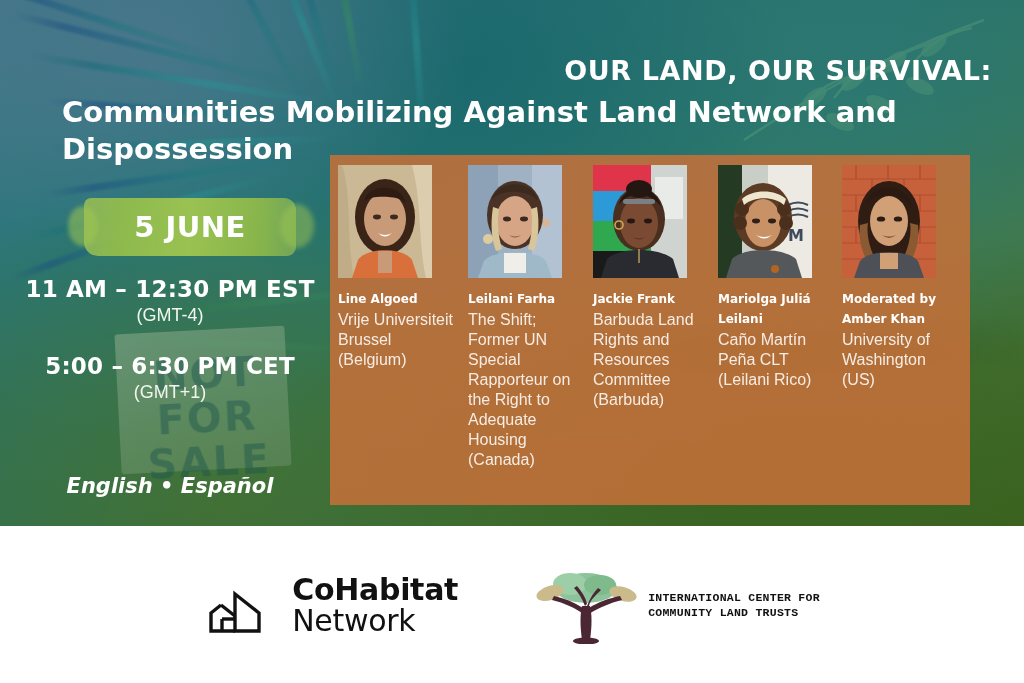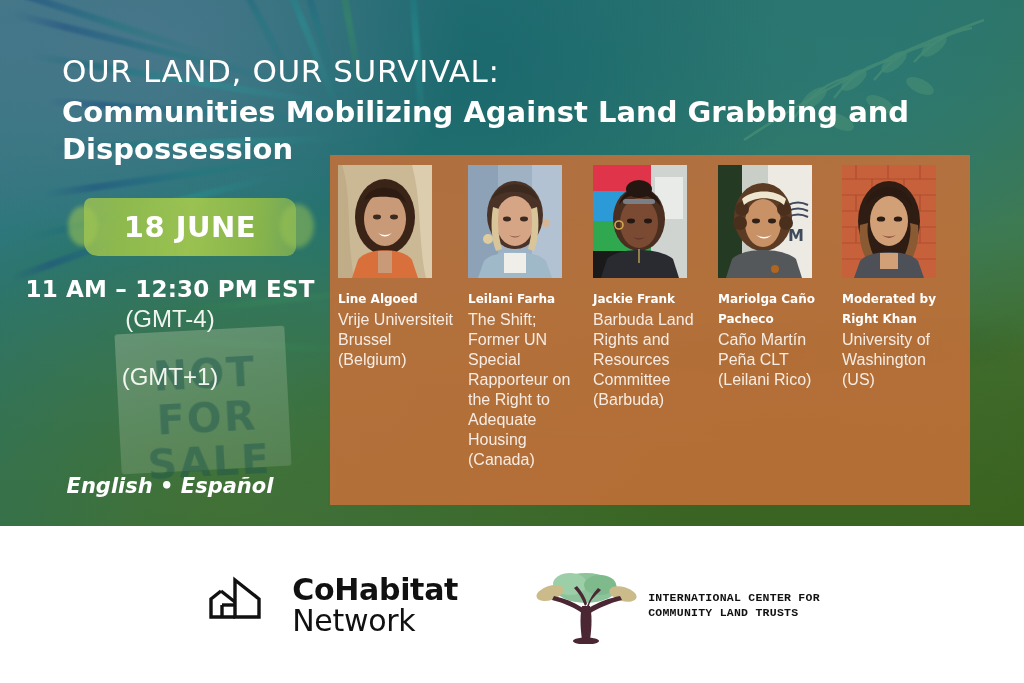--- a/index.html
+++ b/index.html
@@ -55,22 +55,23 @@
   }
   .darkveil{
     position:absolute;inset:0;
     background:linear-gradient(180deg,rgba(10,40,55,.10) 0%,rgba(10,45,30,.06) 45%,rgba(20,55,15,.16) 100%);
   }
 
   
   .headline{position:absolute;left:62px;top:54px;width:930px;color:#fff;z-index:6;}
   .title-main{
     font-family:"DejaVu Sans", sans-serif;
-    font-weight:400;font-size:31px;letter-spacing:.6px;line-height:34px;
+    font-weight:700;font-size:27px;letter-spacing:.6px;line-height:34px;
     text-transform:uppercase;
+    text-align:right;
   }
   .title-sub{
     font-family:"DejaVu Sans", sans-serif;
     font-weight:700;font-size:29px;line-height:37px;margin-top:6px;
     max-width:920px;
   }
 
   
   .date-wrap{position:absolute;left:84px;top:198px;z-index:6;}
   .brush{
@@ -90,21 +91,21 @@
   .date-text{
     position:absolute;left:0;top:0;width:212px;height:58px;
     display:flex;align-items:center;justify-content:center;
     font-family:"DejaVu Sans", sans-serif;font-weight:700;font-size:29px;
     color:#fff;letter-spacing:.5px;z-index:2;
   }
 
   
   .times{position:absolute;left:20px;top:276px;width:300px;text-align:center;color:#fff;z-index:6;}
   .t-main{font-family:"DejaVu Sans", sans-serif;font-weight:700;font-size:23px;letter-spacing:.2px;}
-  .t-sub{font-family:"Liberation Sans", sans-serif;font-weight:400;font-size:24px;margin-top:3px;color:#f1f5ef;}
+  .t-sub{font-family:"Liberation Sans", sans-serif;font-weight:400;font-size:18px;margin-top:3px;color:#f1f5ef;}
   .t-gap{height:27px;}
   .langs{
     position:absolute;left:20px;top:474px;width:300px;text-align:center;
     font-family:"DejaVu Sans", sans-serif;font-weight:700;font-style:italic;
     font-size:21px;color:#fff;z-index:6;
   }
 
   
   .panel{
     position:absolute;left:330px;top:155px;width:640px;height:350px;
@@ -134,21 +135,21 @@
     font-family:"Liberation Sans", sans-serif;font-weight:400;font-size:16px;line-height:20px;
     color:#f6ece4;
   }
 
   
   .footer{position:absolute;left:0;top:526px;width:1024px;height:157px;background:#fff;}
   .logos{
     position:absolute;left:0;top:0;width:1024px;height:157px;
     display:flex;align-items:center;justify-content:center;gap:72px;
   }
-  .cohab{display:flex;align-items:flex-start;gap:26px;}
+  .cohab{display:flex;align-items:flex-end;gap:26px;}
   .cohab-mark{width:62px;height:48px;}
   .cohab-text{
     font-family:"DejaVu Sans", sans-serif;font-weight:700;
     font-size:30px;line-height:31px;color:#111;letter-spacing:-.3px;
   }
   .cohab-text .l2{font-weight:400;}
   .iclt{display:flex;align-items:center;gap:6px;}
   .iclt-mark{width:112px;height:78px;}
   .iclt-text{
     font-family:Liberation Mono, monospace;font-weight:700;
@@ -203,32 +204,33 @@
         <ellipse cx="186" cy="96" rx="15" ry="7" transform="rotate(26 186 96)"></ellipse>
       </g>
     </svg>
 
     <div class="shadowband"></div>
     <div class="darkveil"></div>
   </div>
 
   <div class="headline">
     <div class="title-main">OUR LAND, OUR SURVIVAL:</div>
-    <div class="title-sub">Communities Mobilizing Against Land Grabbing and Dispossession</div>
+    <div class="title-sub">Communities Mobilizing Against Land Network and Dispossession</div>
   </div>
 
   <div class="date-wrap">
     <div class="brush"></div>
-    <div class="date-text">18 JUNE</div>
+    <div class="date-text">5 JUNE</div>
   </div>
 
   <div class="times">
     <div class="t-main">11 AM – 12:30 PM EST</div>
     <div class="t-sub">(GMT-4)</div>
     <div class="t-gap"></div>
+    <div class="t-main">5:00 – 6:30 PM CET</div>
     <div class="t-sub">(GMT+1)</div>
   </div>
 
   <div class="langs">English • Español</div>
 
   <div class="panel"></div>
 
   <div class="speakers">
 
     <div class="sp">
@@ -325,21 +327,21 @@
           <circle cx="22" cy="58" r="7" fill="#4b2f1d"></circle>
           <circle cx="68" cy="58" r="7" fill="#4b2f1d"></circle>
           <path d="M24 34 C 34 24, 58 24, 68 34 L66 40 C 56 31, 36 31, 26 40z" fill="#efe6cf"></path>
           <ellipse cx="38" cy="56" rx="4" ry="2.4" fill="#2f2018"></ellipse>
           <ellipse cx="54" cy="56" rx="4" ry="2.4" fill="#2f2018"></ellipse>
           <path d="M38 70 q8 7 16 0 q-8 4 -16 0z" fill="#ffffff"></path>
           <path d="M14 94 C 26 82, 64 82, 78 94 L84 113 L8 113z" fill="#55585a"></path>
           <circle cx="57" cy="104" r="4" fill="#b2651e"></circle>
         </svg>
       </div>
-      <div class="sp-name">Mariolga Caño Pacheco</div>
+      <div class="sp-name">Mariolga Juliá Leilani</div>
       <div class="sp-org">Caño Martín Peña CLT (Leilani Rico)</div>
     </div>
 
     <div class="sp">
       <div class="photo">
         <svg class="sky" viewBox="0 0 94 113" preserveAspectRatio="none">
           <rect width="94" height="113" fill="#c6613c"></rect>
           <g stroke="#a9482a" stroke-width="1.2" opacity=".8">
             <path d="M0 14h94M0 30h94M0 46h94M0 62h94M0 78h94M0 94h94"></path>
             <path d="M14 0v14M46 0v14M78 0v14M30 14v16M62 14v16M14 30v16M46 30v16M78 30v16M30 46v16M62 46v16M14 62v16M46 62v16M78 62v16M30 78v16M62 78v16"></path>
@@ -349,21 +351,21 @@
           <path d="M24 40 C 28 16, 66 16, 70 42 C 60 26, 34 26, 24 40z" fill="#2b1a11"></path>
           <path d="M18 60 C 16 78, 22 92, 28 100 L34 96 C 28 84, 24 70, 26 58z" fill="#8a5a32"></path>
           <path d="M76 60 C 78 78, 72 92, 66 100 L60 96 C 66 84, 70 70, 68 58z" fill="#8a5a32"></path>
           <ellipse cx="39" cy="54" rx="4.2" ry="2.6" fill="#2a1c14"></ellipse>
           <ellipse cx="56" cy="54" rx="4.2" ry="2.6" fill="#2a1c14"></ellipse>
           <path d="M40 70 q7 6 14 0 q-7 3 -14 0z" fill="#8d4a40"></path>
           <path d="M18 96 C 28 84, 66 84, 76 96 L82 113 L12 113z" fill="#4d5057"></path>
           <path d="M38 88 h18 v16 h-18z" fill="#d2a076"></path>
         </svg>
       </div>
-      <div class="sp-name">Moderated by Right Khan</div>
+      <div class="sp-name">Moderated by Amber Khan</div>
       <div class="sp-org">University of Washington (US)</div>
     </div>
 
   </div>
 
   <div class="footer">
     <div class="logos">
 
       <div class="cohab">
         <svg class="cohab-mark" viewBox="0 0 62 48">

